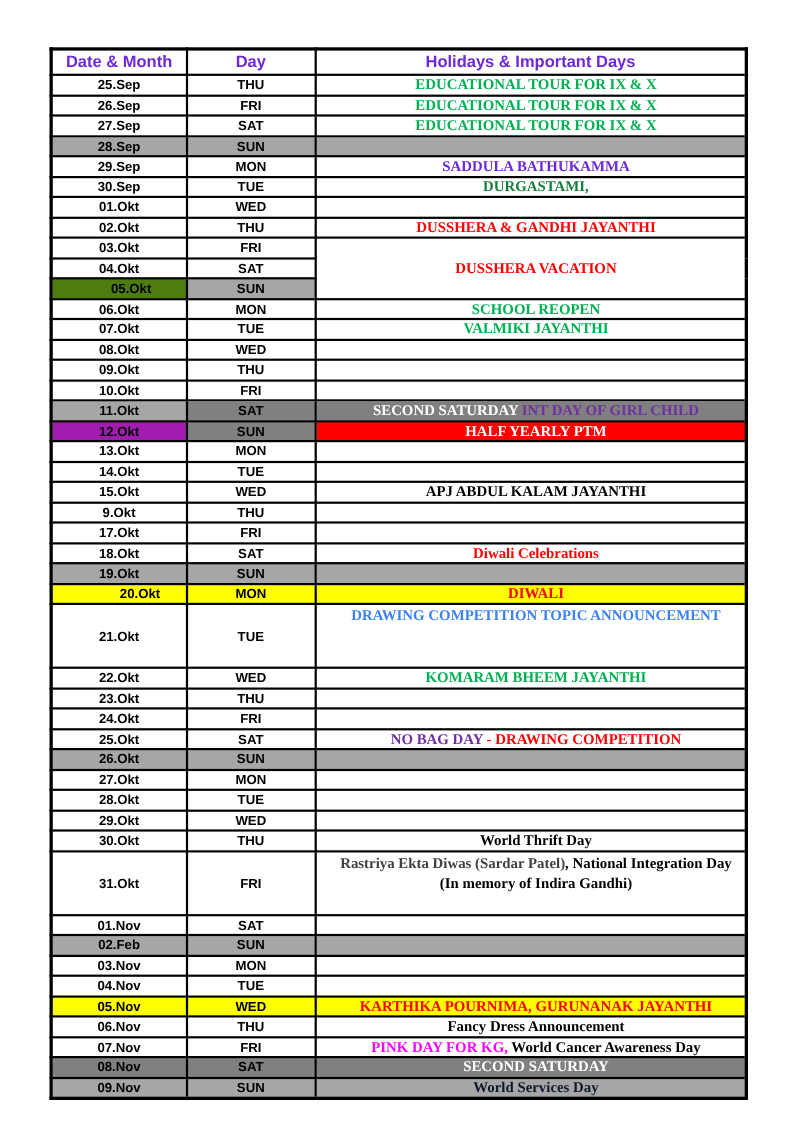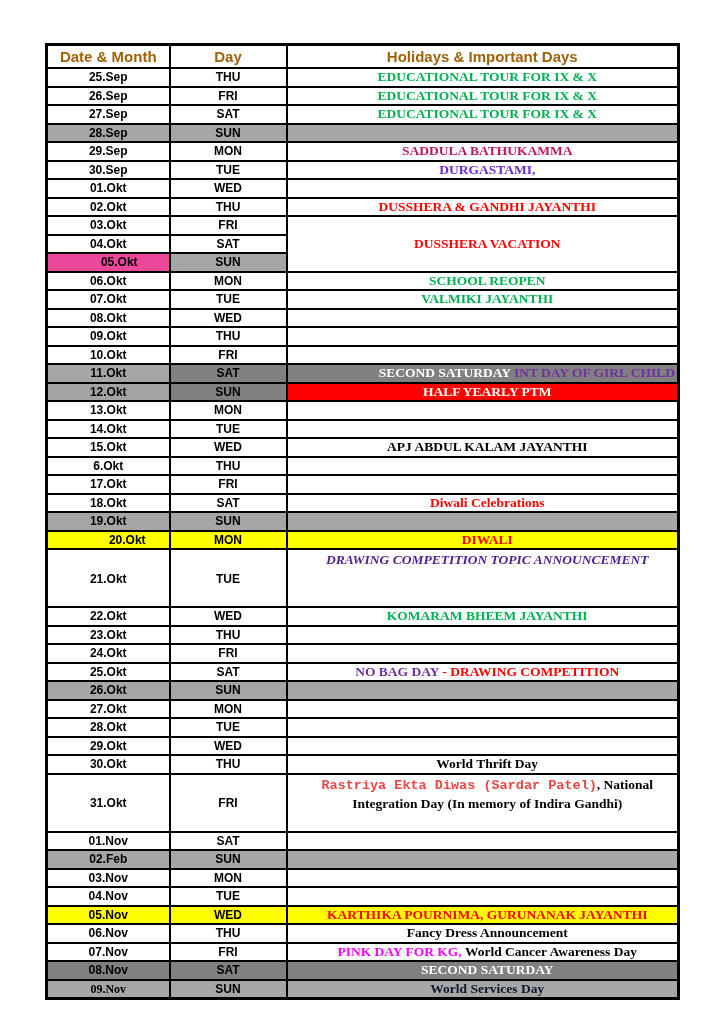--- a/index.html
+++ b/index.html
@@ -13,21 +13,21 @@
     border:3px solid #000;
   }
   col.c-date { width:123px; }
   col.c-day  { width:117px; }
   col.c-hol  { width:392px; }
   th, td {
     border:2px solid #000; text-align:center; vertical-align:middle;
     padding:0 2px; overflow:hidden; white-space:normal;
   }
   th {
-    height:21px; font-size:15px; font-weight:bold; color:#a16207;
+    height:21px; font-size:15px; font-weight:bold; color:#6d28d9;
     font-family:"Liberation Sans", sans-serif; background:#fff;
   }
   td { height:16.5px; line-height:16.5px; }
   td.date, td.day {
     font-size:12px; font-weight:bold; color:#000;
     font-family:"Liberation Sans", sans-serif;
   }
   td.hol {
     font-size:13.5px; font-weight:bold;
     font-family:"Liberation Serif", "DejaVu Serif", serif;
@@ -72,26 +72,26 @@
           <td class="hol"><span style="color: rgb(0, 176, 80);">EDUCATIONAL TOUR FOR IX &amp; X</span></td>
         </tr>
         <tr>
           <td class="date" style="background: rgb(166, 166, 166);">28.Sep</td>
           <td class="day" style="background: rgb(166, 166, 166);">SUN</td>
           <td class="hol" style="background: rgb(166, 166, 166);"></td>
         </tr>
         <tr>
           <td class="date">29.Sep</td>
           <td class="day">MON</td>
-          <td class="hol"><span style="color: #be185d;">SADDULA BATHUKAMMA</span></td>
+          <td class="hol"><span style="color: #6d28d9;">SADDULA BATHUKAMMA</span></td>
         </tr>
         <tr>
           <td class="date">30.Sep</td>
           <td class="day">TUE</td>
-          <td class="hol"><span style="color: #6d28d9;">DURGASTAMI,</span></td>
+          <td class="hol"><span style="color: #15803d;">DURGASTAMI,</span></td>
         </tr>
         <tr>
           <td class="date">01.Okt</td>
           <td class="day">WED</td>
           <td class="hol"></td>
         </tr>
         <tr>
           <td class="date">02.Okt</td>
           <td class="day">THU</td>
           <td class="hol"><span style="color: rgb(255, 0, 0);">DUSSHERA &amp;  GANDHI JAYANTHI</span></td>
@@ -99,21 +99,21 @@
         <tr>
           <td class="date">03.Okt</td>
           <td class="day">FRI</td>
           <td class="hol" rowspan="3"><span style="color: rgb(255, 0, 0);">DUSSHERA VACATION</span></td>
         </tr>
         <tr>
           <td class="date">04.Okt</td>
           <td class="day">SAT</td>
         </tr>
         <tr>
-          <td class="date" style="background: #ec4899; padding-left: 24px;">05.Okt</td>
+          <td class="date" style="background: #4d7c0f; padding-left: 24px;">05.Okt</td>
           <td class="day" style="background: rgb(166, 166, 166);">SUN</td>
         </tr>
         <tr>
           <td class="date">06.Okt</td>
           <td class="day">MON</td>
           <td class="hol"><span style="color: rgb(0, 176, 80);">SCHOOL REOPEN</span></td>
         </tr>
         <tr>
           <td class="date">07.Okt</td>
           <td class="day">TUE</td>
@@ -130,44 +130,44 @@
           <td class="hol"></td>
         </tr>
         <tr>
           <td class="date">10.Okt</td>
           <td class="day">FRI</td>
           <td class="hol"></td>
         </tr>
         <tr>
           <td class="date" style="background: rgb(166, 166, 166);">11.Okt</td>
           <td class="day" style="background: rgb(128, 128, 128);">SAT</td>
-          <td class="hol" style="background: rgb(128, 128, 128); text-align: right;"><span style="color: rgb(255, 255, 255);">SECOND SATURDAY </span><span style="color: rgb(112, 48, 160);">INT DAY OF GIRL CHILD</span></td>
-        </tr>
-        <tr>
-          <td class="date" style="background: #a3a3a3;">12.Okt</td>
+          <td class="hol" style="background: rgb(128, 128, 128);"><span style="color: rgb(255, 255, 255);">SECOND SATURDAY </span><span style="color: rgb(112, 48, 160);">INT DAY OF GIRL CHILD</span></td>
+        </tr>
+        <tr>
+          <td class="date" style="background: #a21caf;">12.Okt</td>
           <td class="day" style="background: rgb(128, 128, 128);">SUN</td>
           <td class="hol" style="background: rgb(255, 0, 0);"><span style="color: rgb(255, 255, 255);">HALF YEARLY PTM</span></td>
         </tr>
         <tr>
           <td class="date">13.Okt</td>
           <td class="day">MON</td>
           <td class="hol"></td>
         </tr>
         <tr>
           <td class="date">14.Okt</td>
           <td class="day">TUE</td>
           <td class="hol"></td>
         </tr>
         <tr>
           <td class="date">15.Okt</td>
           <td class="day">WED</td>
           <td class="hol"><span style="color: rgb(0, 0, 0);">APJ ABDUL KALAM JAYANTHI</span></td>
         </tr>
         <tr>
-          <td class="date">6.Okt</td>
+          <td class="date">9.Okt</td>
           <td class="day">THU</td>
           <td class="hol"></td>
         </tr>
         <tr>
           <td class="date">17.Okt</td>
           <td class="day">FRI</td>
           <td class="hol"></td>
         </tr>
         <tr>
           <td class="date">18.Okt</td>
@@ -180,21 +180,21 @@
           <td class="hol" style="background: rgb(166, 166, 166);"></td>
         </tr>
         <tr>
           <td class="date" style="background: rgb(255, 255, 0); padding-left: 40px;">20.Okt</td>
           <td class="day" style="background: rgb(255, 255, 0);">MON</td>
           <td class="hol" style="background: rgb(255, 255, 0);"><span style="color: rgb(255, 0, 0);">DIWALI</span></td>
         </tr>
         <tr class="tall split">
           <td class="date">21.Okt</td>
           <td class="day">TUE</td>
-          <td class="hol"><span style="color: #4c1d95; font-style: italic;">DRAWING COMPETITION TOPIC ANNOUNCEMENT</span></td>
+          <td class="hol"><span style="color: #3b82f6;">DRAWING COMPETITION TOPIC ANNOUNCEMENT</span></td>
         </tr>
         <tr>
           <td class="date">22.Okt</td>
           <td class="day">WED</td>
           <td class="hol"><span style="color: rgb(0, 176, 80);">KOMARAM BHEEM JAYANTHI</span></td>
         </tr>
         <tr>
           <td class="date">23.Okt</td>
           <td class="day">THU</td>
           <td class="hol"></td>
@@ -230,21 +230,21 @@
           <td class="hol"></td>
         </tr>
         <tr>
           <td class="date">30.Okt</td>
           <td class="day">THU</td>
           <td class="hol"><span style="color: rgb(0, 0, 0);">World Thrift Day</span></td>
         </tr>
         <tr class="tall split">
           <td class="date">31.Okt</td>
           <td class="day">FRI</td>
-          <td class="hol"><span style="color: #ef4444; font-family: Liberation Mono, monospace;">Rastriya Ekta Diwas (Sardar Patel)</span><span style="color: rgb(0, 0, 0);">, National Integration Day (In memory of Indira Gandhi)</span></td>
+          <td class="hol"><span style="color: #404040;">Rastriya Ekta Diwas (Sardar Patel)</span><span style="color: rgb(0, 0, 0);">, National Integration Day (In memory of Indira Gandhi)</span></td>
         </tr>
         <tr>
           <td class="date">01.Nov</td>
           <td class="day">SAT</td>
           <td class="hol"></td>
         </tr>
         <tr>
           <td class="date" style="background: rgb(166, 166, 166);">02.Feb</td>
           <td class="day" style="background: rgb(166, 166, 166);">SUN</td>
           <td class="hol" style="background: rgb(166, 166, 166);"></td>
@@ -273,19 +273,19 @@
           <td class="date">07.Nov</td>
           <td class="day">FRI</td>
           <td class="hol"><span style="color: rgb(255, 0, 255);">PINK DAY FOR KG,</span><span style="color: rgb(0, 0, 0);"> World Cancer Awareness Day</span></td>
         </tr>
         <tr>
           <td class="date" style="background: rgb(128, 128, 128);">08.Nov</td>
           <td class="day" style="background: rgb(128, 128, 128);">SAT</td>
           <td class="hol" style="background: rgb(128, 128, 128);"><span style="color: rgb(255, 255, 255);">SECOND SATURDAY</span></td>
         </tr>
         <tr>
-          <td class="date" style="background: rgb(166, 166, 166); font-family: Liberation Serif, serif;">09.Nov</td>
+          <td class="date" style="background: rgb(166, 166, 166);">09.Nov</td>
           <td class="day" style="background: rgb(166, 166, 166);">SUN</td>
           <td class="hol" style="background: rgb(166, 166, 166);"><span style="color: #0f172a;">World Services Day</span></td>
         </tr>
       </tbody>
   </table>
 </div>
 
 </body></html>

